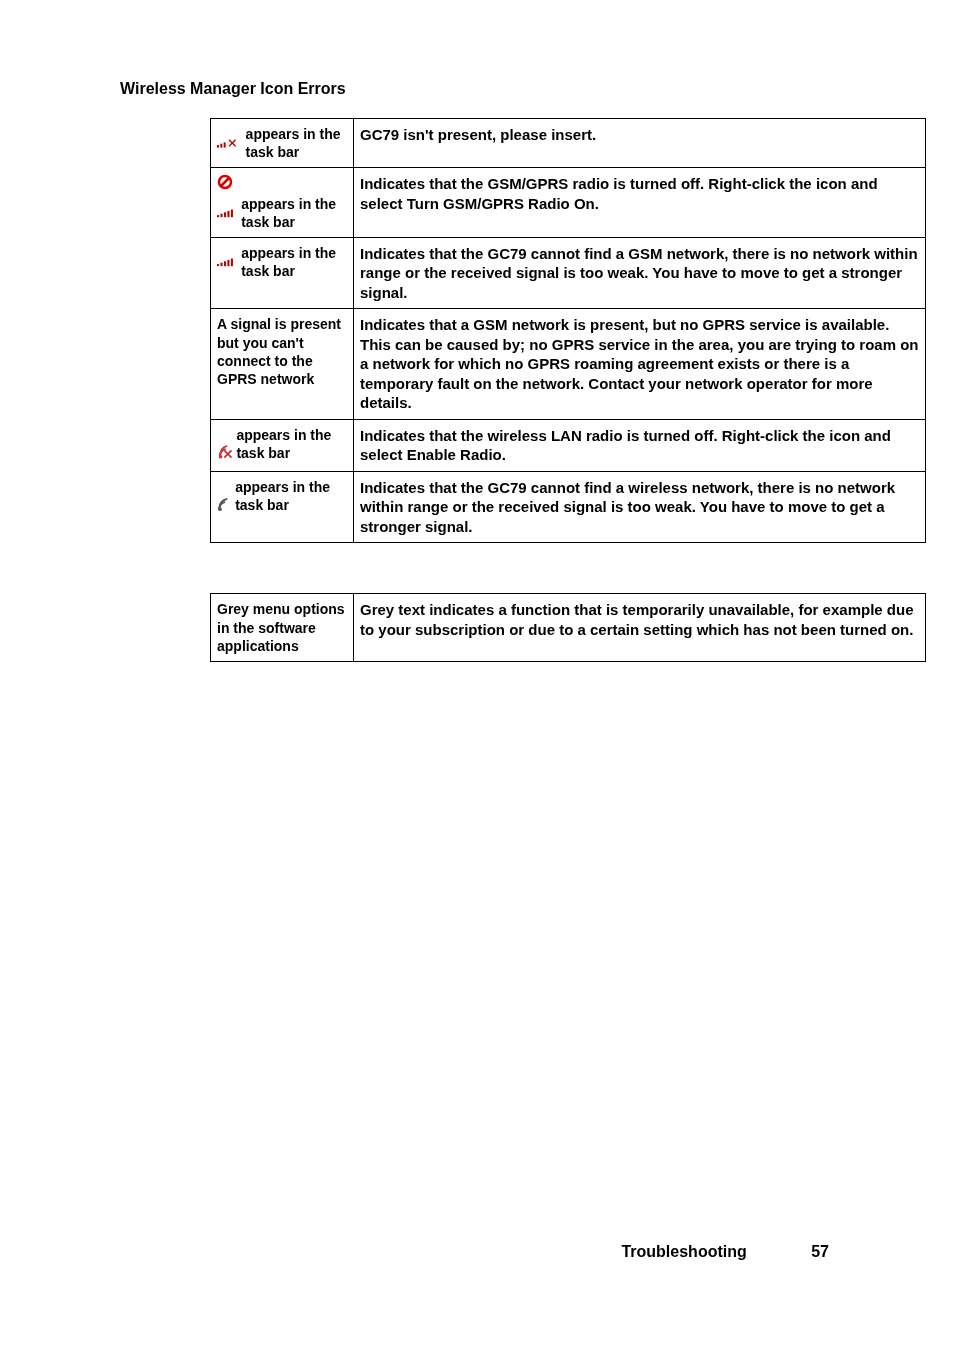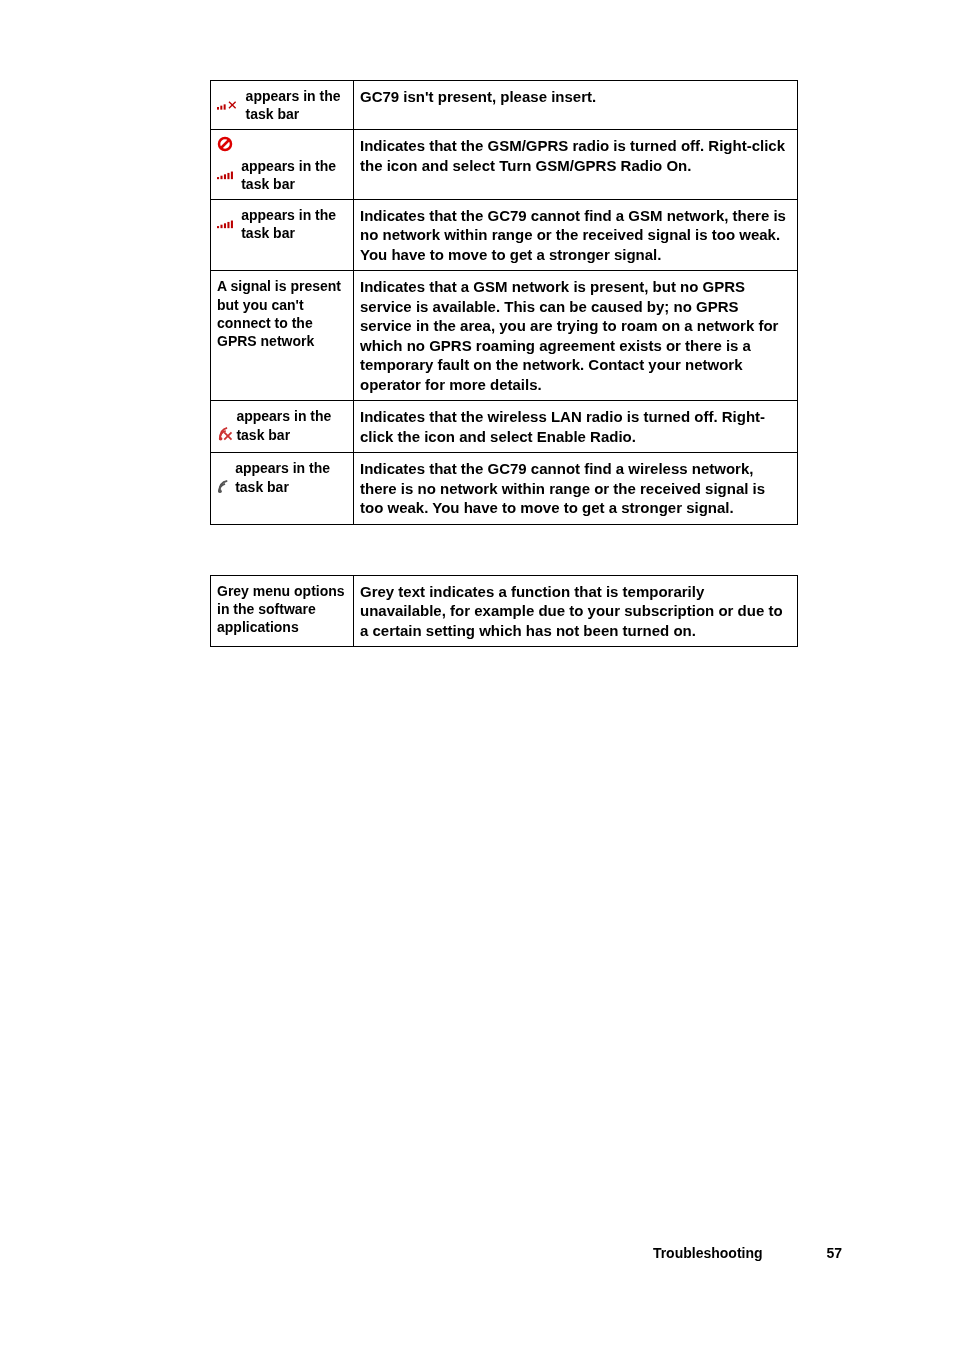--- a/index.html
+++ b/index.html
@@ -17,21 +17,21 @@
   .page {
     padding: 80px 120px 0 120px;
   }
   h2 {
     font-size: 16px;
     font-weight: bold;
     margin: 0 0 20px 0;
   }
   table {
     border-collapse: collapse;
-    width: 588px;
+    width: 716px;
     margin-left: 90px;
     margin-bottom: 50px;
   }
   td {
     border: 1px solid #000;
     vertical-align: top;
     padding: 6px 6px;
     line-height: 1.3;
   }
   td.label {
@@ -44,36 +44,37 @@
     font-weight: bold;
   }
   .icon-line {
     display: flex;
     align-items: center;
     gap: 2px;
   }
   .footer {
     position: absolute;
     bottom: 90px;
-    right: 112px;
-    font-size: 14px;
+    right: 125px;
+    font-size: 16px;
   }
   .footer .title {
     font-weight: bold;
     margin-right: 60px;
   }
   .footer .pg {
     font-weight: bold;
   }
 </style>
 </head>
 <body>
 
 <div class="page">
 
+  <h2>Wireless Manager Icon Errors</h2>
 
   <table>
 
     <tbody>
         <tr>
       <td class="label">
         <span class="icon-line">
           <svg width="40" height="14" viewBox="0 0 40 14">
             <rect x="0" y="10" width="3" height="4" fill="#b00"></rect>
             <rect x="5" y="8" width="3" height="6" fill="#b00"></rect>

